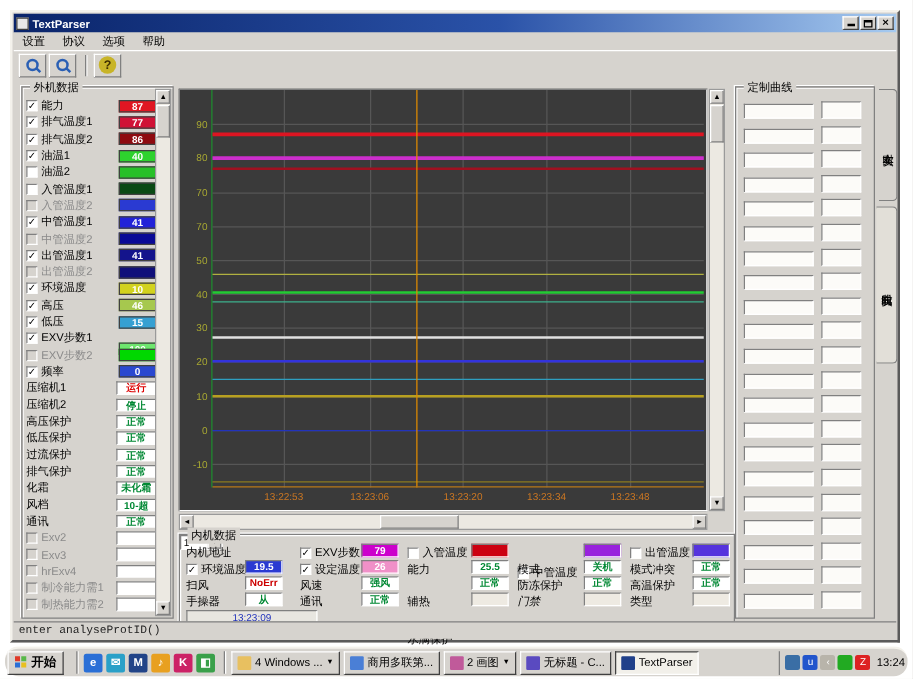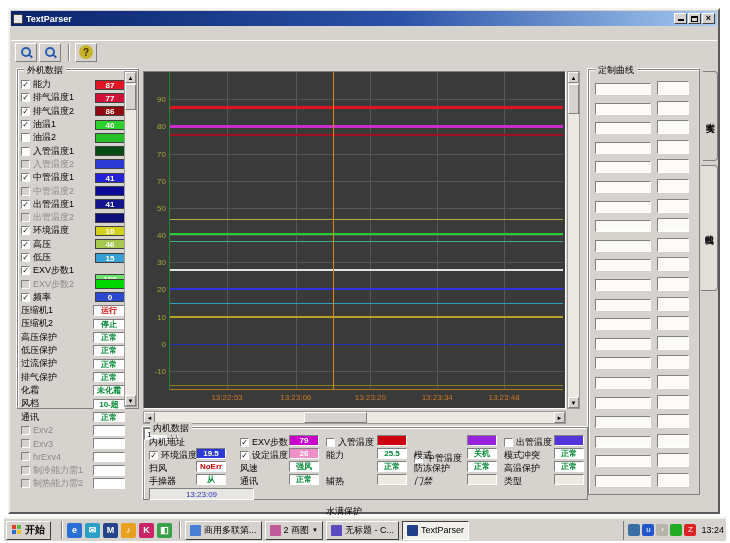--- a/index.html
+++ b/index.html
@@ -30,21 +30,21 @@
   .ic-zoom { position:relative; width:10px; height:10px; border:2px solid #2a5fb4; border-radius:50%; }
   .ic-zoom:after { content:""; position:absolute; width:5px; height:2px; background:#2a5fb4;
     right:-4px; bottom:-2px; transform:rotate(45deg); }
   .ic-help { width:14px; height:14px; border-radius:50%; background:#c8b428; color:#403000;
     font-size:10px; font-weight:bold; display:flex; align-items:center; justify-content:center; }
   
   .main { position:absolute; left:1px; top:53px; right:1px; bottom:16px; background:#d6d3ce; }
   .groupbox { position:absolute; border:1px solid #808080; box-shadow:1px 1px 0 #fff inset, -1px -1px 0 #fff; }
   .gb-title { position:absolute; top:-6px; left:6px; background:#d6d3ce; padding:0 3px; font-size:9px; color:#000; }
   
-  .outdoor { left:6px; top:6px; width:122px; height:340px; }
+  .outdoor { left:6px; top:6px; width:122px; height:426px; }
   .outdoor-items { position:absolute; left:3px; top:8px; width:104px; }
   .lrow { height:13.3px; display:flex; align-items:center; font-size:9px; white-space:nowrap; }
   .cb { width:9px; height:9px; background:#fff; border:1px solid; border-color:#808080 #fff #fff #808080;
     font-size:8px; line-height:7px; text-align:center; color:#000; margin-right:3px; flex:none; }
   .dis .cb { background:#d6d3ce; }
   .dis .lbl { color:#8a8a8a; }
   .lbl { flex:1; overflow:hidden; }
   .badge { width:30px; height:10px; flex:none; font-size:8px; font-weight:bold; color:#fff;
     text-align:center; line-height:10px; border:1px solid #404040; }
   .sbox { width:32px; height:10.5px; flex:none; background:#fff; border:1px solid;
@@ -93,21 +93,21 @@
     font-size:6px; text-align:center; line-height:9px; }
   .tstamp { position:absolute; left:5px; top:60px; width:105px; height:12px; background:#e8e6e0;
     border:1px solid; border-color:#808080 #fff #fff #808080; color:#2233bb; font-size:8px;
     text-align:center; line-height:11px; }
   
   .statusbar { position:absolute; left:1px; bottom:1px; right:1px; height:14px; background:#d6d3ce;
     border-top:1px solid #808080; font-family:"Liberation Mono", monospace; font-size:9px;
     padding:1px 4px; color:#222; }
   
   .taskbar { position:absolute; left:4px; right:4px; top:517px; height:24px; background:#d6d3ce;
-    border-top:2px solid #f4f2ec; display:flex; align-items:center; padding:0 2px; }
+    border-top:2px solid #f4f2ec; display:flex; align-items:center; padding:0 2px;border-radius:11px; }
   .start { height:19px; border:1px solid; border-color:#fff #404040 #404040 #fff; background:#d6d3ce;
     display:flex; align-items:center; padding:0 5px; font-size:10px; font-weight:bold; margin-right:6px; }
   .winflag { width:10px; height:10px; display:grid; grid-template-columns:4px 4px; grid-template-rows:4px 4px;
     gap:1px; margin-right:3px; }
   .winflag i:nth-child(1){background:#e03a28;} .winflag i:nth-child(2){background:#58b848;}
   .winflag i:nth-child(3){background:#2a6fd6;} .winflag i:nth-child(4){background:#e8c020;}
   .ql { width:15px; height:15px; border-radius:2px; margin-right:3px; color:#fff; font-size:9px;
     font-weight:bold; text-align:center; line-height:15px; }
   .tk-sep { width:2px; height:18px; border-left:1px solid #808080; border-right:1px solid #fff; margin:0 4px; }
   .tkbtn { height:19px; border:1px solid; border-color:#fff #404040 #404040 #fff; background:#d6d3ce;
@@ -134,20 +134,26 @@
           <span class="ic-min"></span>
         </span>
         <span class="tb-btn">
           <span class="ic-restore"></span>
         </span>
         <span class="tb-btn">
           <span class="ic-close">×</span>
         </span>
       </span>
   </div>
+  <div class="menubar" id="menubar">
+      <span class="menu-item">设置</span>
+      <span class="menu-item">协议</span>
+      <span class="menu-item">选项</span>
+      <span class="menu-item">帮助</span>
+    </div>
   <div class="toolbar" id="toolbarEl">
       <span class="tool-btn">
         <span class="ic-zoom"></span>
       </span>
       <span class="tool-btn">
         <span class="ic-zoom"></span>
       </span>
       <span class="tool-sep"></span>
       <span class="tool-btn">
         <span class="ic-help">?</span>
@@ -564,20 +570,23 @@
           <span>类型</span>
         </div>
         <span class="ibadge" style="position: absolute; left: 410px; top: 7px; background: rgb(85, 51, 221); color: rgb(255, 255, 255);"></span>
         <span class="ibadge" style="position: absolute; left: 410px; top: 20px; background: rgb(255, 255, 255); color: rgb(0, 136, 51);">正常</span>
         <span class="ibadge" style="position: absolute; left: 410px; top: 33px; background: rgb(255, 255, 255); color: rgb(0, 136, 51);">正常</span>
         <span class="ibadge" style="position: absolute; left: 410px; top: 46px; background: rgb(238, 234, 226); color: rgb(0, 0, 0);"></span>
       </div>
 
   </div>
 
+  <div class="statusbar">
+    <span>enter analyseProtID()</span>
+  </div>
 </div>
 
 <div class="taskbar">
   <div class="start">
     <span class="winflag">
         <i></i>
         <i></i>
         <i></i>
         <i></i>
       </span>
@@ -588,20 +597,25 @@
       <span class="ql" style="background: rgb(42, 111, 214);">e</span>
       <span class="ql" style="background: rgb(42, 160, 200);">✉</span>
       <span class="ql" style="background: rgb(34, 68, 136);">M</span>
       <span class="ql" style="background: rgb(232, 160, 32);">♪</span>
       <span class="ql" style="background: rgb(204, 34, 102);">K</span>
       <span class="ql" style="background: rgb(58, 160, 74);">◧</span>
     </span>
   <span class="tk-sep"></span>
   <span id="taskButtons" style="display:flex;">
       <span class="tkbtn">
+        <span class="tk-ico" style="background: rgb(232, 192, 96);"></span>
+        <span>4 Windows ...</span>
+        <span class="tk-drop">▼</span>
+      </span>
+      <span class="tkbtn">
         <span class="tk-ico" style="background: rgb(74, 127, 214);"></span>
         <span>商用多联第...</span>
       </span>
       <span class="tkbtn">
         <span class="tk-ico" style="background: rgb(192, 90, 154);"></span>
         <span>2 画图</span>
         <span class="tk-drop">▼</span>
       </span>
       <span class="tkbtn">
         <span class="tk-ico" style="background: rgb(90, 74, 192);"></span>

